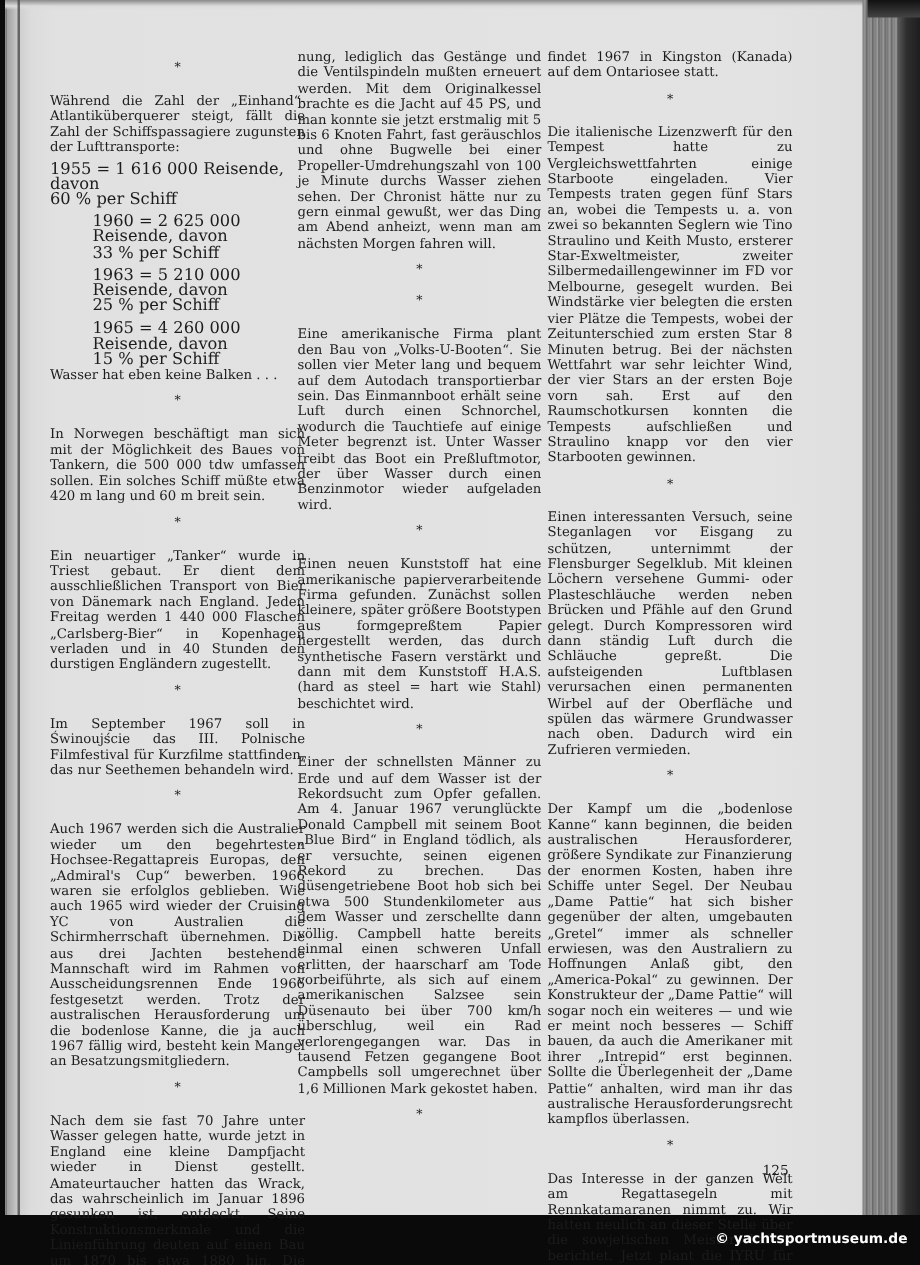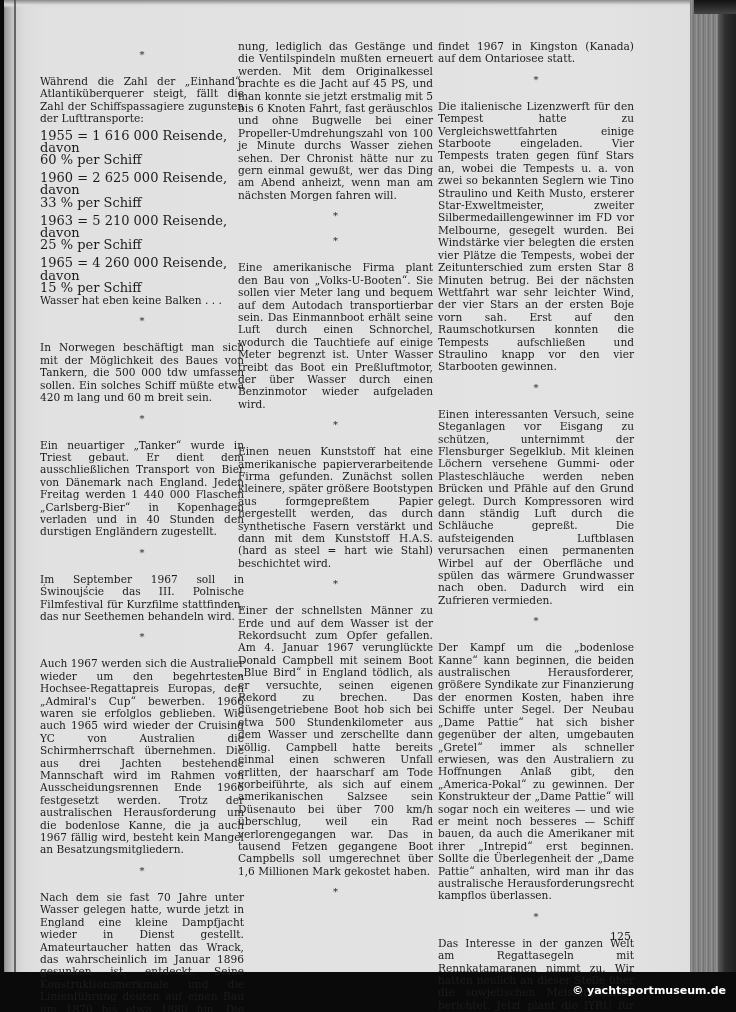--- a/index.html
+++ b/index.html
@@ -35,21 +35,21 @@
   .col {
     position:absolute; top:40px; font-size:10.6px; line-height:12.4px; color:#1c1c1c;
     text-align:justify; hyphens:manual;
   }
   .c1 { left:40px; width:204px; }
   .c2 { left:238px; width:195px; }
   .c3 { left:438px; width:196px; }
   .col p { margin:0; }
   .star { text-align:center; margin:10px 0 15px 0; font-size:10px; line-height:10px; }
   .stat { margin:5px 0 0 0; font-size:13px; line-height:12.2px; text-align:left; }
-  .stat + .stat { margin-top:6px; }
+  .stat + .stat { margin-top:6px;margin-left:34px; }
   .pageno {
     position:absolute; left:610px; top:930px; font-size:11px; color:#1c1c1c;
   }
   .watermark {
     position:absolute; right:10px; top:984px; color:#ffffff;
     font-family:"DejaVu Sans","Liberation Sans",sans-serif; font-size:11px; font-weight:bold;
   }
 </style>
 </head>
 <body>

